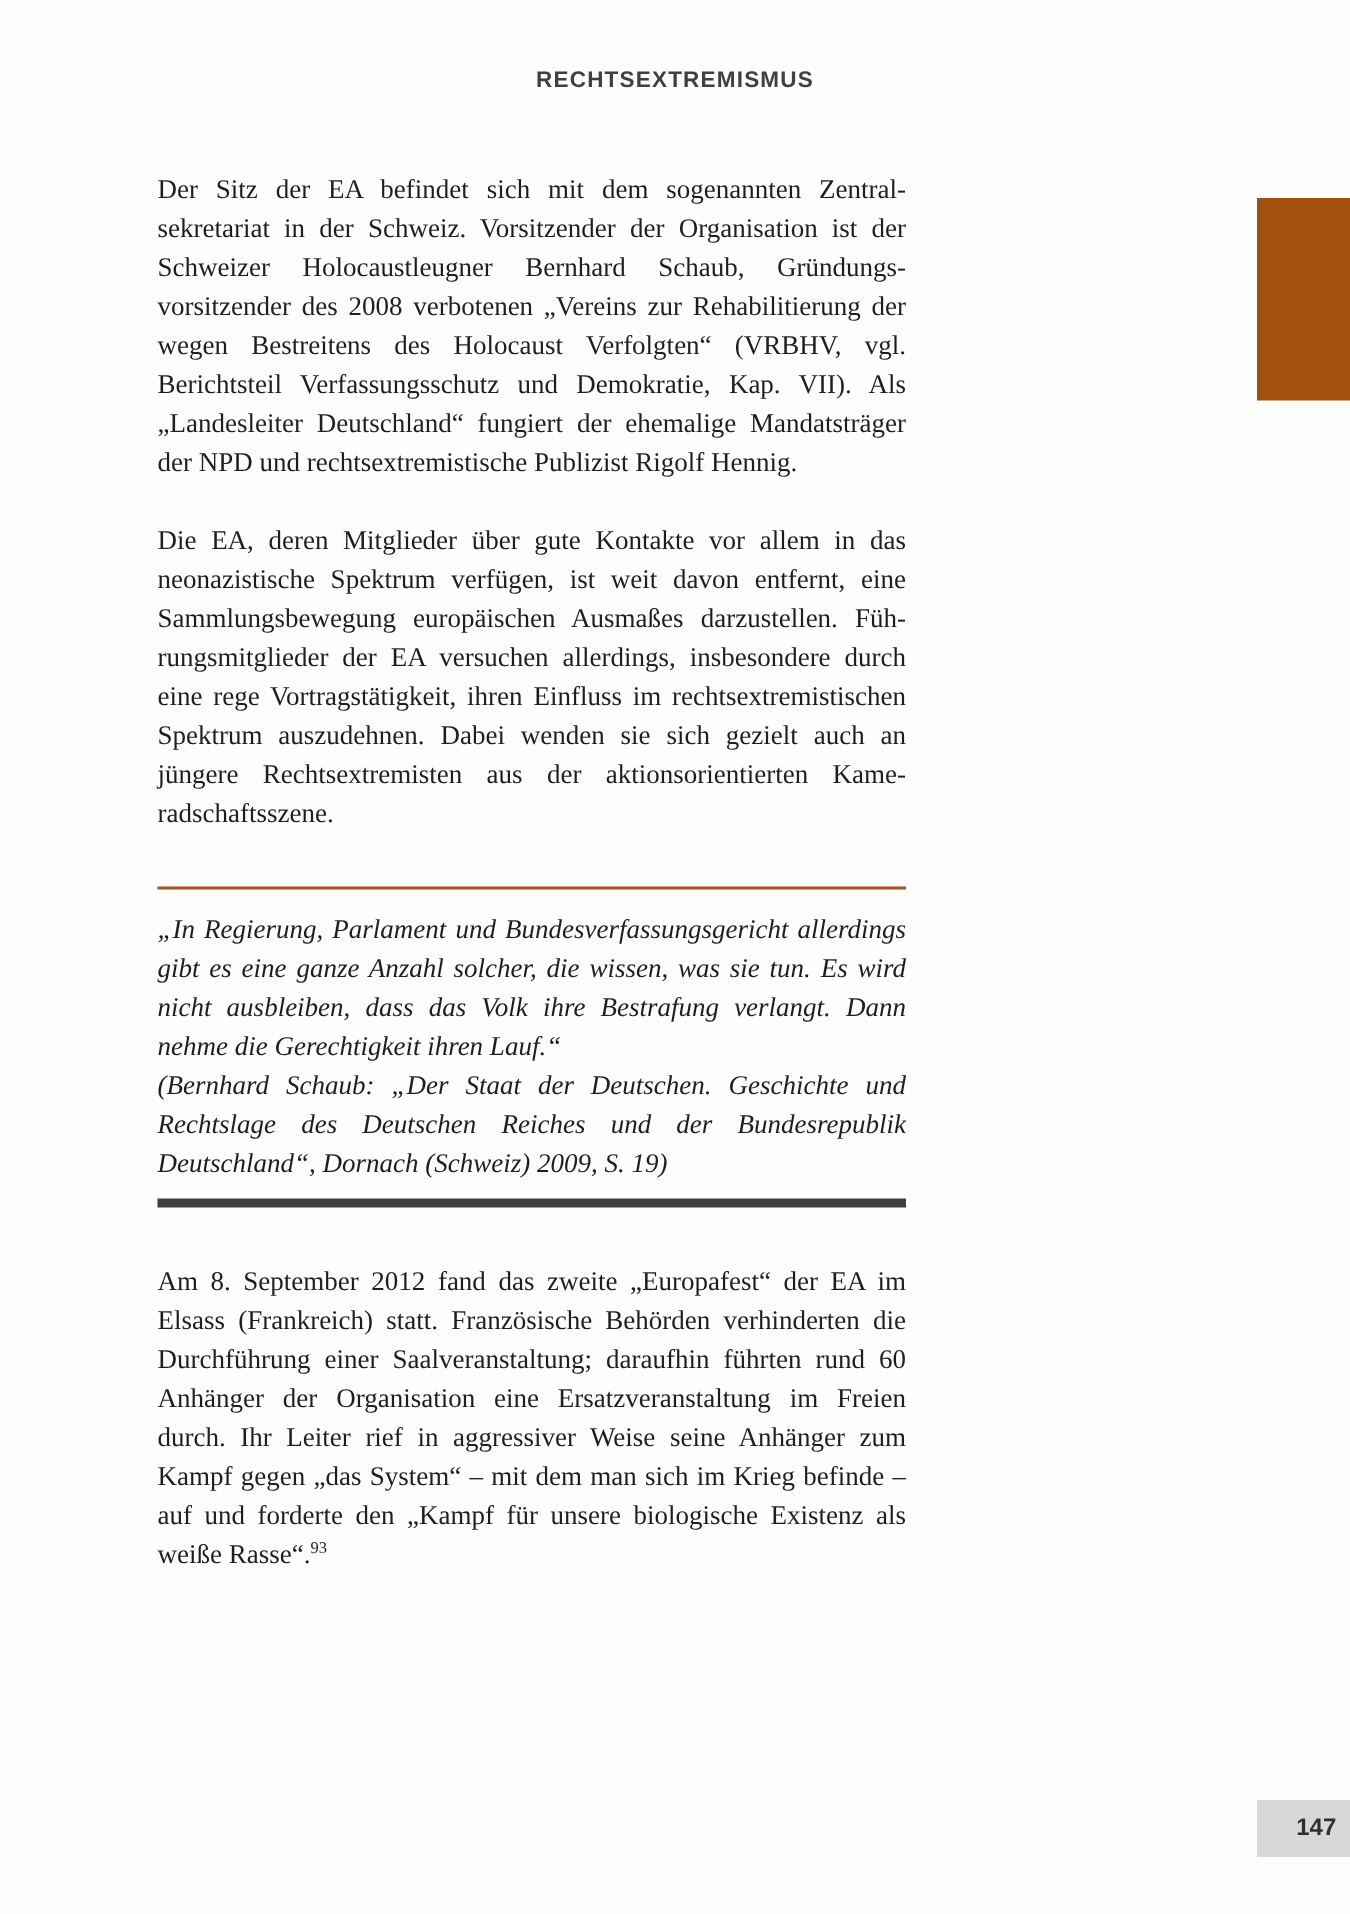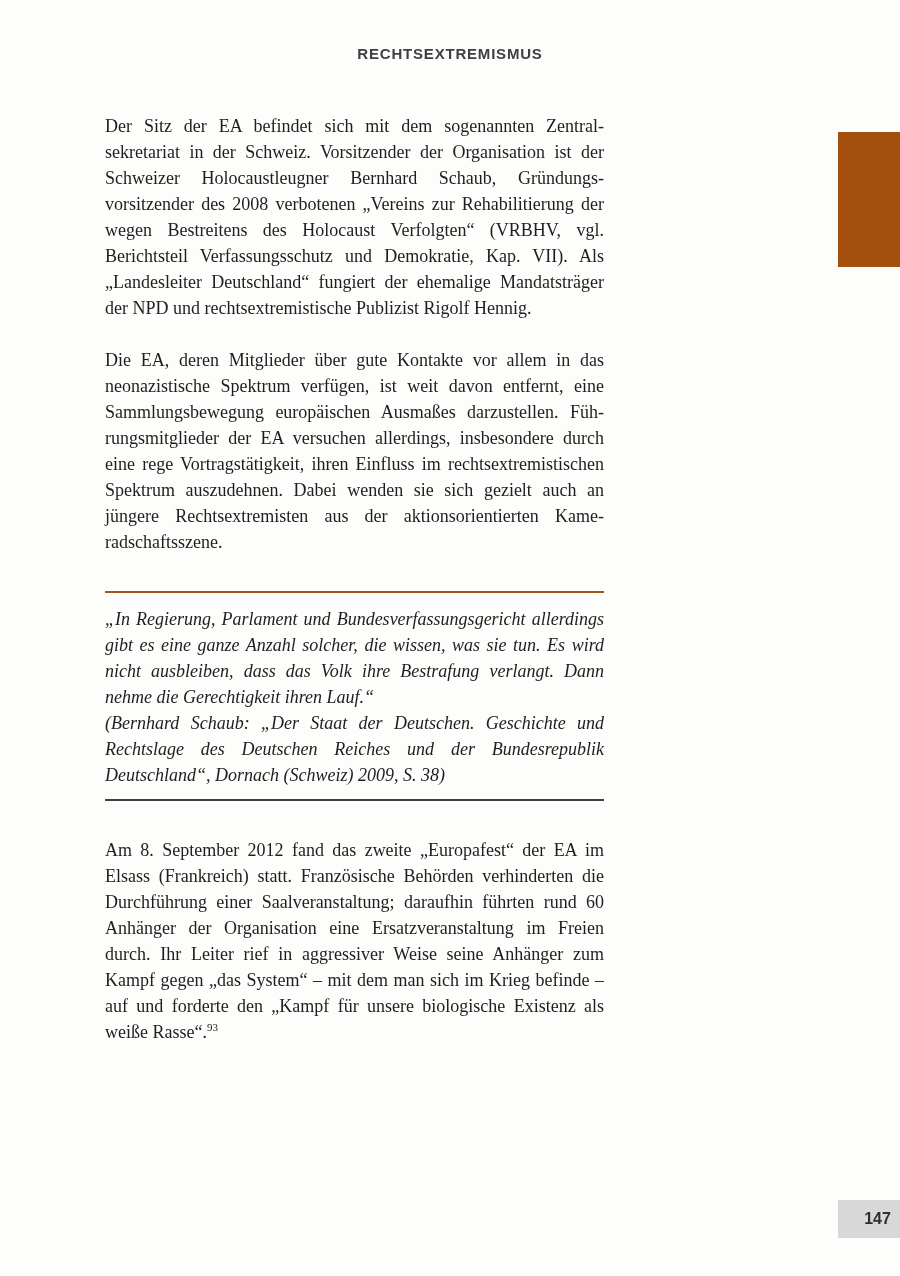--- a/index.html
+++ b/index.html
@@ -39,21 +39,21 @@
     width: 499px;
     font-size: 18px;
     line-height: 26px;
     text-align: justify;
     hyphens: manual;
   }
   .text-column p { margin: 0 0 26px 0; }
   .quote-block {
     margin: 36px 0 36px 0;
     border-top: 2px solid #a4541a;
-    border-bottom: 2px solid #404040;
+    border-bottom: 6px solid #404040;
     padding: 13px 0 11px 0;
   }
   .quote-block p {
     margin: 0;
     font-style: italic;
   }
   .last-para { margin-bottom: 0 !important; }
   .fn-ref {
     font-size: 11px;
     line-height: 0;
@@ -100,21 +100,21 @@
 
   <div class="text-column">
 
     <p>Der Sitz der EA befindet sich mit dem sogenannten Zentral­sekretariat in der Schweiz. Vorsitzender der Organisation ist der Schweizer Holocaustleugner Bernhard Schaub, Gründungs­vorsitzender des 2008 verbotenen „Vereins zur Rehabilitierung der wegen Bestreitens des Holocaust Verfolgten“ (VRBHV, vgl. Berichtsteil Verfassungsschutz und Demokratie, Kap. VII). Als „Landesleiter Deutschland“ fungiert der ehemalige Mandatsträger der NPD und rechtsextremistische Publizist Rigolf Hennig.</p>
 
     <p>Die EA, deren Mitglieder über gute Kontakte vor allem in das neonazistische Spektrum verfügen, ist weit davon entfernt, eine Sammlungsbewegung europäischen Ausmaßes darzustellen. Füh­rungsmitglieder der EA versuchen allerdings, insbesondere durch eine rege Vortragstätigkeit, ihren Einfluss im rechtsextremisti­schen Spektrum auszudehnen. Dabei wenden sie sich gezielt auch an jüngere Rechtsextremisten aus der aktionsorientierten Kame­radschaftsszene.</p>
 
 
     <div class="quote-block">
       <p class="quote-text">„In Regierung, Parlament und Bundesverfassungsgericht allerdings gibt es eine ganze Anzahl solcher, die wissen, was sie tun. Es wird nicht ausbleiben, dass das Volk ihre Bestrafung verlangt. Dann nehme die Gerechtigkeit ihren Lauf.“</p>
-      <p class="quote-citation">(Bernhard Schaub: „Der Staat der Deutschen. Geschichte und Rechts­lage des Deutschen Reiches und der Bundesrepublik Deutschland“, Dornach (Schweiz) 2009, S. 38)</p>
+      <p class="quote-citation">(Bernhard Schaub: „Der Staat der Deutschen. Geschichte und Rechts­lage des Deutschen Reiches und der Bundesrepublik Deutschland“, Dornach (Schweiz) 2009, S. 19)</p>
     </div>
 
     <p class="last-para"><span>Am 8. September 2012 fand das zweite „Europafest“ der EA im Elsass (Frankreich) statt. Französische Behörden verhinderten die Durch­führung einer Saalveranstaltung; daraufhin führten rund 60 Anhän­ger der Organisation eine Ersatzveranstaltung im Freien durch. Ihr Leiter rief in aggressiver Weise seine Anhänger zum Kampf gegen „das System“ – mit dem man sich im Krieg befinde – auf und for­derte den „Kampf für unsere biologische Existenz als weiße Rasse“.</span><sup class="fn-ref">93</sup></p>
 
 
   </div>
 
   <div class="page-number">147</div>
 
 </div>

